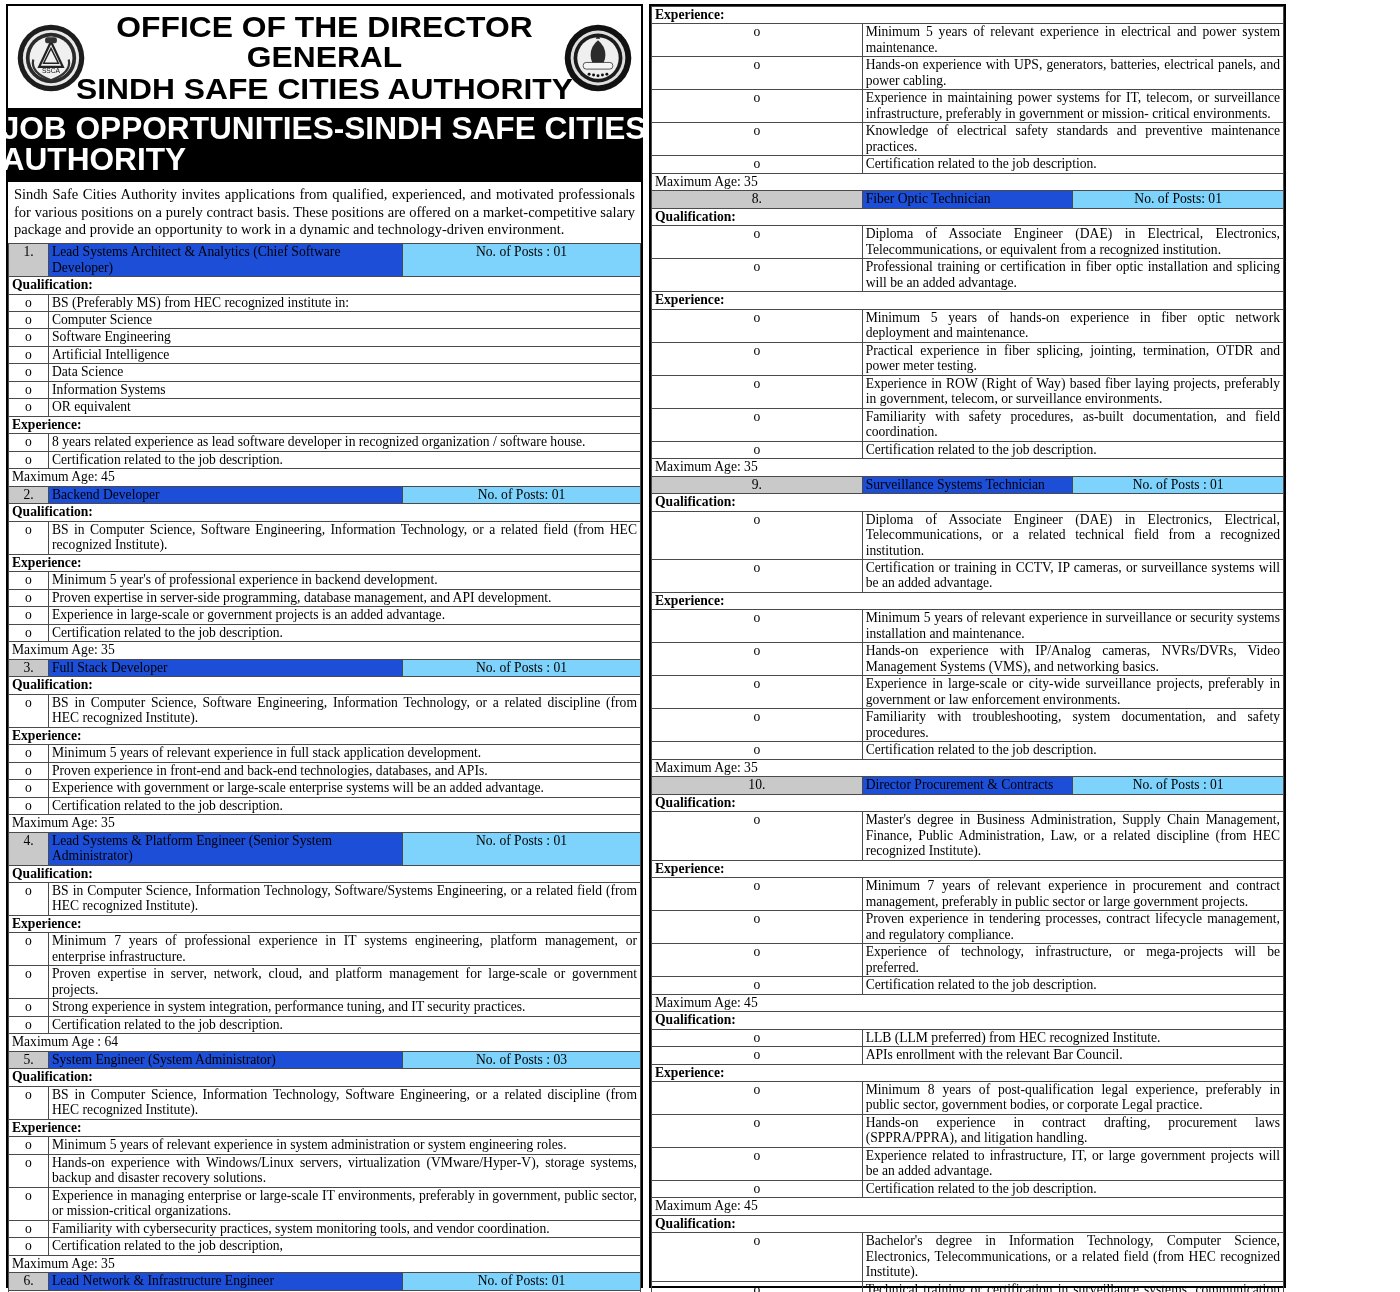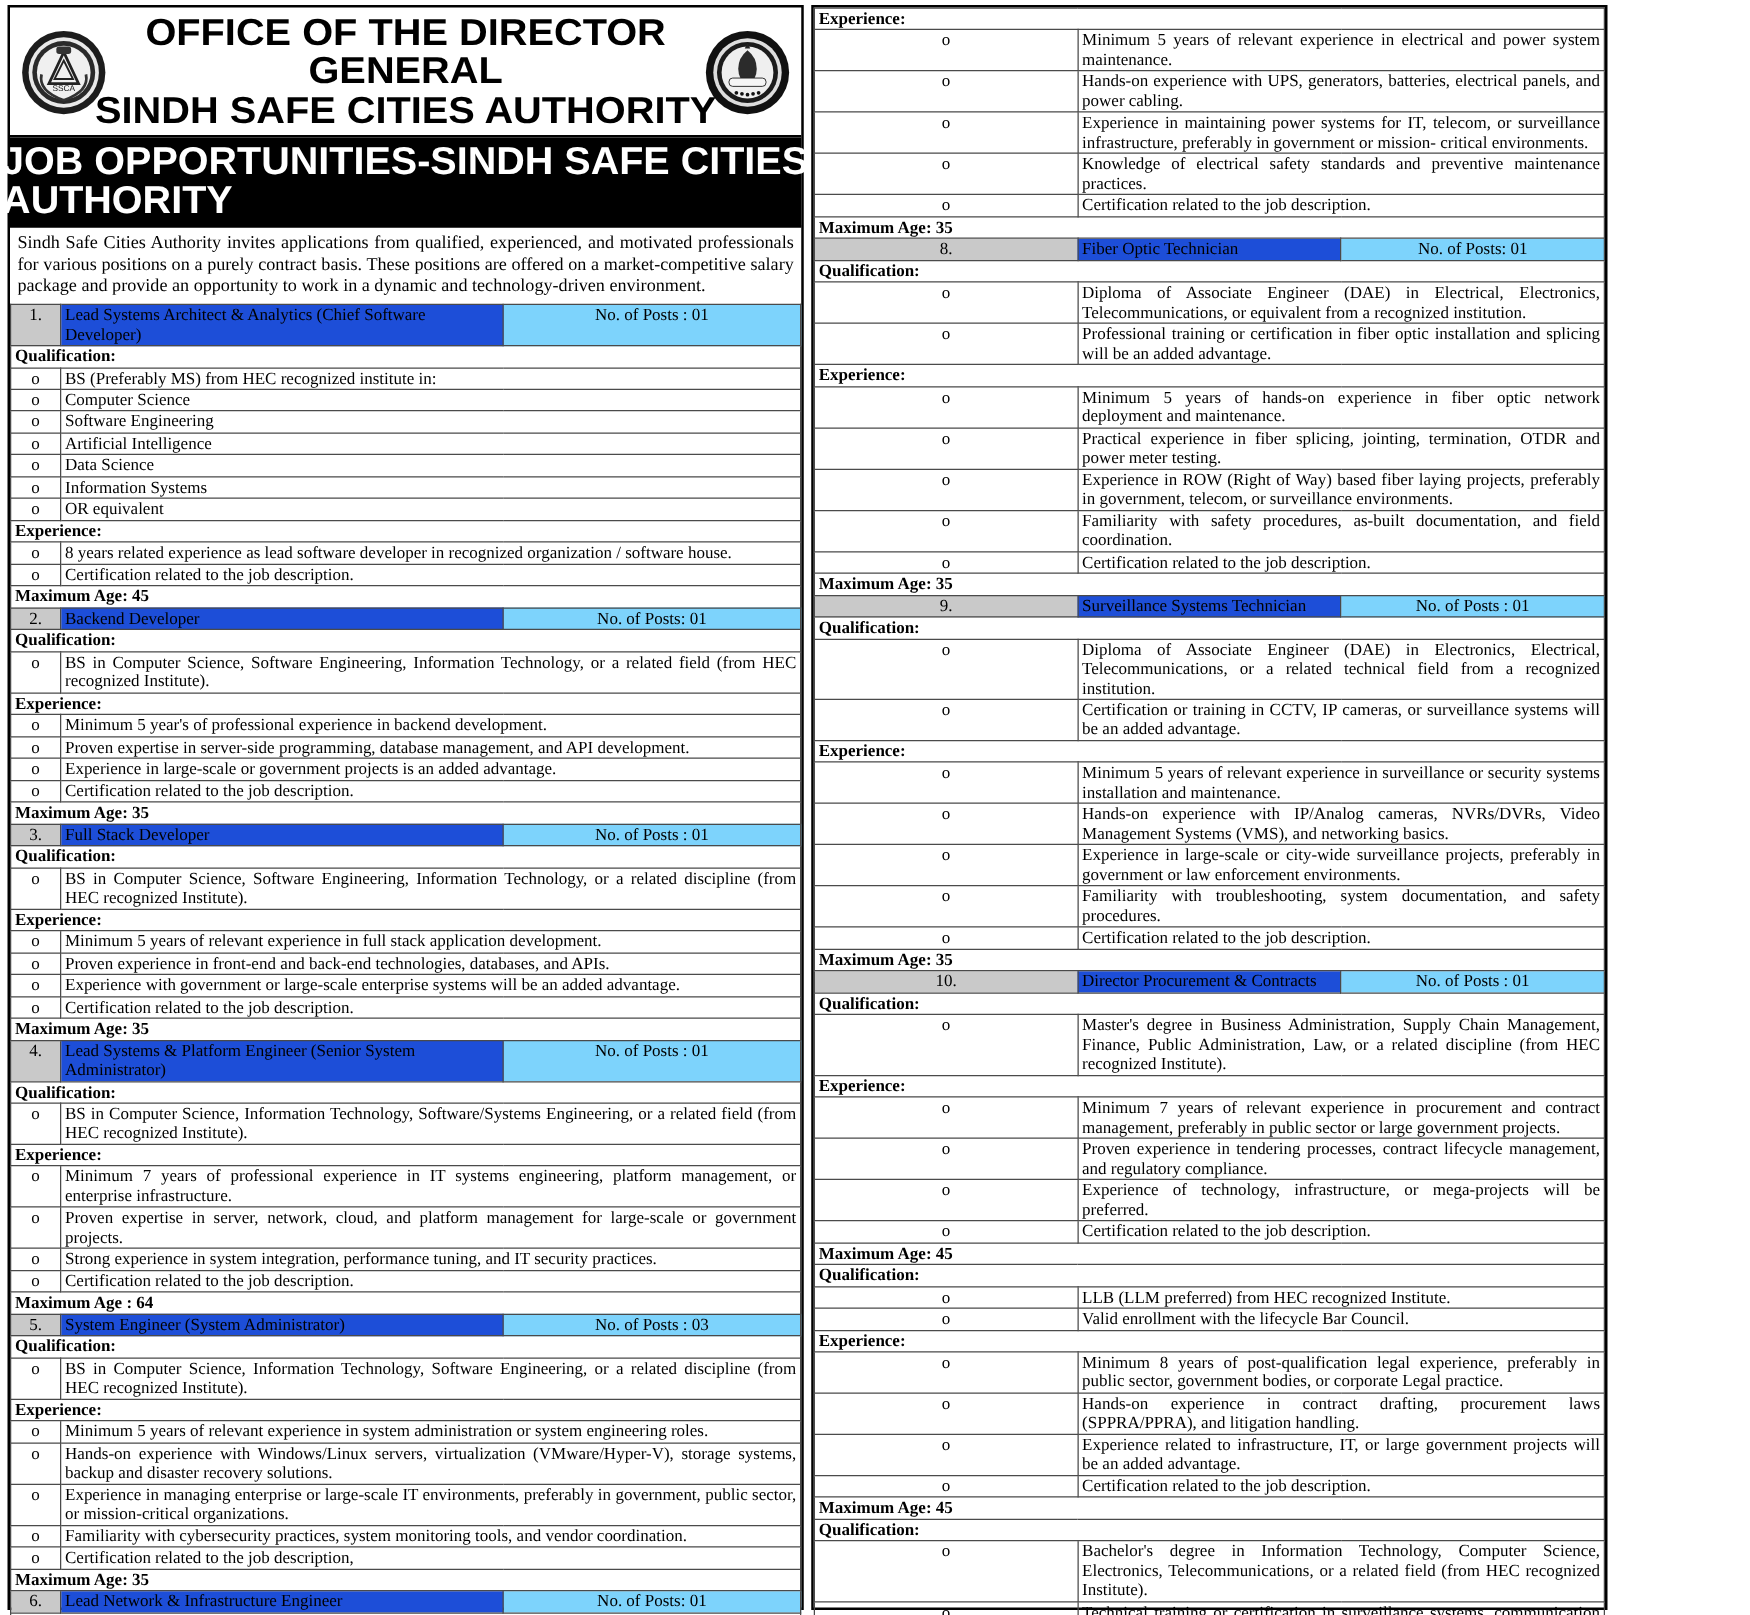--- a/index.html
+++ b/index.html
@@ -43,21 +43,21 @@
     font-size:13.6px; line-height:1.14;
     padding:0px 3px 1px 3px;
     vertical-align:top;
   }
   td.jnum { width:40px; background:#c9c9c9; text-align:center; font-size:13.6px; }
   td.jtitle { background:#1d4ed8; }
   td.jposts { width:238px; background:#7dd3fc; text-align:center; }
   td.sect { font-weight:bold; font-size:14px; }
   td.bul { width:40px; text-align:center; font-size:12.5px; }
   td.btext { text-align:justify; }
-  td.maxage { font-weight:bold; font-size:14px;margin-left:44px; }
+  td.maxage { font-weight:normal; font-size:14px;margin-left:44px; }
   .blackbar { height:9px; background:#111; margin:2px 4px 0 4px; }
 </style>
 </head>
 <body>
 
 <div class="page">
 
   <div class="col col-left">
 
     <div class="masthead">
@@ -461,21 +461,21 @@
           </tr>
           <tr>
             <td class="sect" colspan="3">Qualification:</td>
           </tr>
           <tr>
             <td class="bul">o</td>
             <td class="btext" colspan="2">LLB (LLM preferred) from HEC recognized Institute.</td>
           </tr>
           <tr>
             <td class="bul">o</td>
-            <td class="btext" colspan="2">Valid enrollment with the lifecycle Bar Council.</td>
+            <td class="btext" colspan="2">APIs enrollment with the relevant Bar Council.</td>
           </tr>
           <tr>
             <td class="sect" colspan="3">Experience:</td>
           </tr>
           <tr>
             <td class="bul">o</td>
             <td class="btext" colspan="2">Minimum 8 years of post-qualification legal experience, preferably in public sector, government bodies, or corporate Legal practice.</td>
           </tr>
           <tr>
             <td class="bul">o</td>

